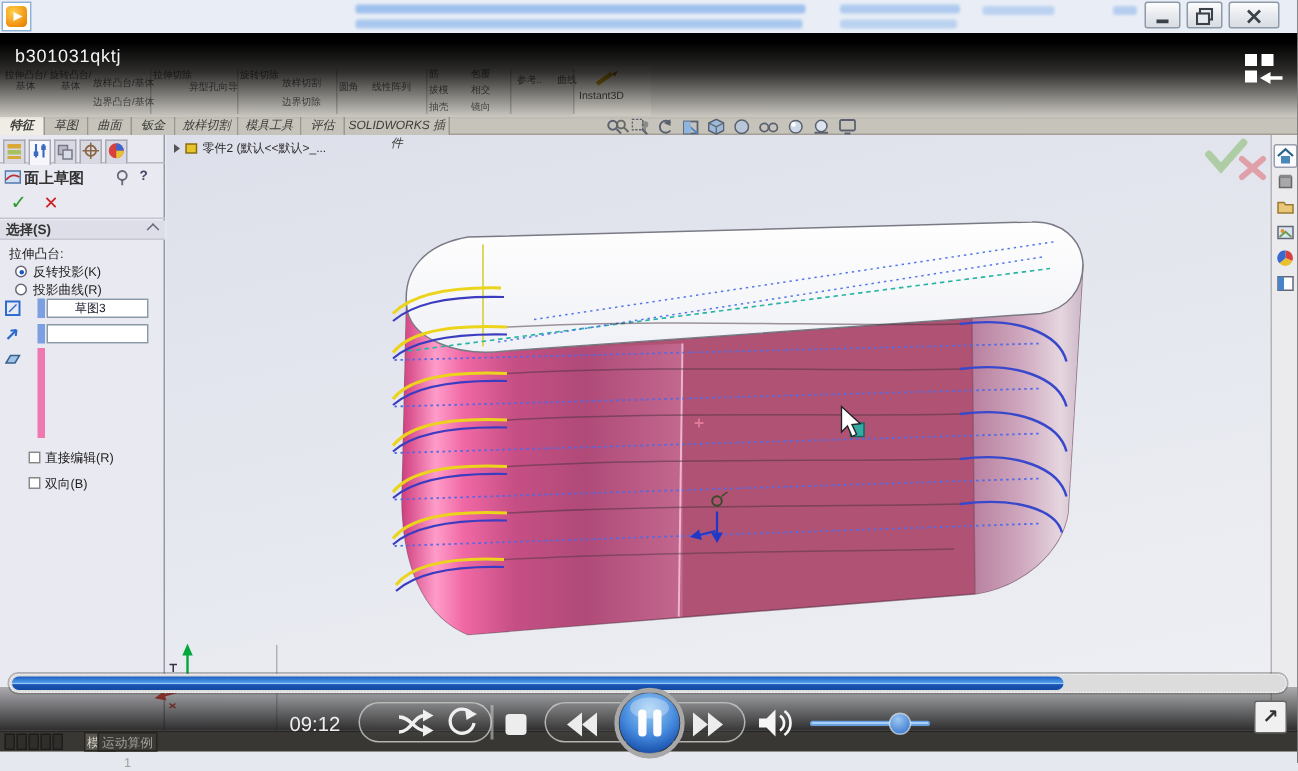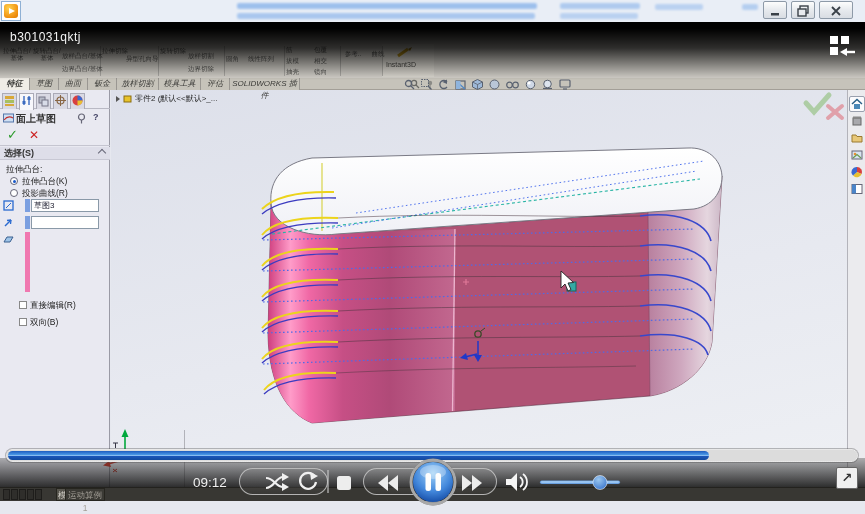--- a/index.html
+++ b/index.html
@@ -46,21 +46,21 @@
   .pm-div{position:absolute;left:0;top:55px;width:110px;height:1px;background:#c5c5d0;}
   .pm-group{position:absolute;left:0;top:57px;width:110px;height:13px;background:#dedee9;
     border-bottom:1px solid #c8c8d4;font-weight:bold;font-size:9px;line-height:13px;padding-left:4px;color:#333;}
   .pm-chev{position:absolute;right:5px;top:3px;width:6px;height:6px;border-left:1.5px solid #667;
     border-top:1.5px solid #667;transform:rotate(45deg);}
   .pm-label{position:absolute;left:6px;font-size:8.5px;color:#222;}
   .radio{position:absolute;left:10px;width:8px;height:8px;border:1px solid #667;border-radius:50%;background:#fff;}
   .radio.sel::after{content:"";position:absolute;left:1.5px;top:1.5px;width:3px;height:3px;border-radius:50%;background:#1a58c8;}
   .sel-bar{position:absolute;left:25px;width:5px;}
   .sel-field{position:absolute;left:31px;width:68px;height:13px;background:#fff;border:1px solid #8a99a8;
-    font-size:8px;line-height:11px;padding-left:2px;color:#223;}
+    font-size:8px;line-height:11px;padding-left:18px;color:#223;}
   .face-list{position:absolute;left:31px;top:142px;width:68px;height:60px;background:#cde3f6;border:1px solid #8a99a8;}
   .face-item{height:12px;font-size:8px;line-height:12px;padding-left:3px;color:#223;background:#dceefb;}
   .face-item.sel{background:#57a0e8;color:#fff;}
   .chk{position:absolute;left:19px;width:8px;height:8px;background:#fff;border:1px solid #888;}
   .pm-icon{position:absolute;left:3px;}
 
   
   .viewport{position:absolute;left:111px;top:90px;width:736px;height:397px;
     background:linear-gradient(168deg,#dde0ea 0%,#e7e9f0 55%,#eef0f4 100%);z-index:0;}
   .crumb{position:absolute;left:116px;top:93px;z-index:1;font-size:8px;color:#2b2b2b;display:flex;align-items:center;gap:3px;}
@@ -293,21 +293,21 @@
     <span class="abs" style="left:93px;top:22px;font-size:9px;font-weight:bold;color:#446">?</span>
     <span class="pm-ok">✓</span>
     <span class="pm-x">✕</span>
     <div class="pm-div"></div>
     <div class="pm-group">
       <span>选择(S)</span>
       <span class="pm-chev"></span>
     </div>
     <div class="pm-label" style="top:74px">拉伸凸台:</div>
     <span class="radio sel" style="top:87px"></span>
-    <div class="pm-label" style="left:22px;top:86px">拉伸凸台(K)</div>
+    <div class="pm-label" style="left:22px;top:86px">反转投影(K)</div>
     <span class="radio" style="top:99px"></span>
     <div class="pm-label" style="left:22px;top:98px">投影曲线(R)</div>
 
     <svg class="pm-icon" style="top:110px" width="11" height="11">
       <rect x="1" y="1" width="9" height="9" fill="none" stroke="#2a6ad0" stroke-width="1.3"></rect>
         <path d="M3,8 L8,3" stroke="#2a6ad0" stroke-width="1"></path>
       </svg>
     <div class="sel-bar" style="top:109px;height:13px;background:#7b9fe0"></div>
     <div class="sel-field" style="top:109px">草图3</div>
 

